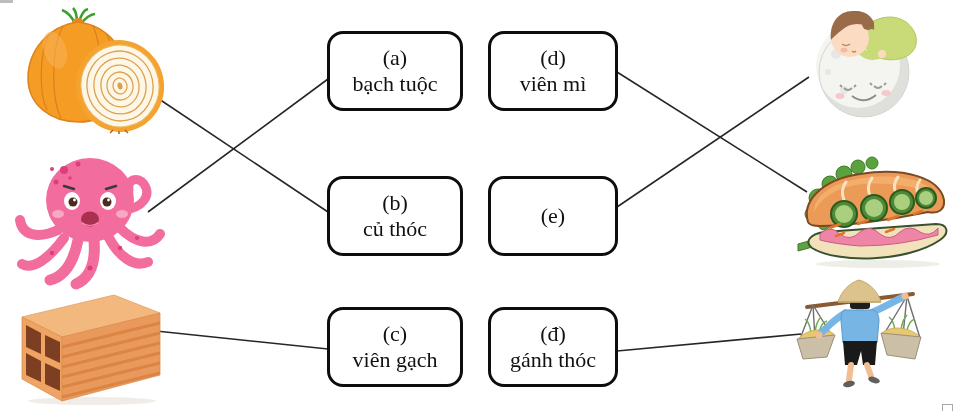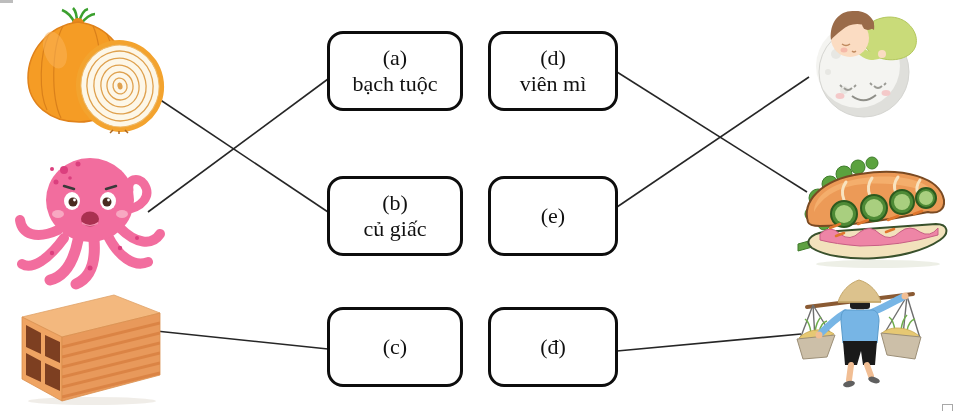--- a/index.html
+++ b/index.html
@@ -45,30 +45,32 @@
   <div class="mbox box-a">
     <span>(a)</span>
     <span>bạch tuộc</span>
   </div>
   <div class="mbox box-d">
     <span>(d)</span>
     <span>viên mì</span>
   </div>
   <div class="mbox box-b">
     <span>(b)</span>
-    <span>củ giấc</span>
+    <span>củ thóc</span>
   </div>
   <div class="mbox box-e">
     <span>(e)</span>
   </div>
   <div class="mbox box-c">
     <span>(c)</span>
+    <span>viên gạch</span>
   </div>
   <div class="mbox box-dd">
     <span>(đ)</span>
+    <span>gánh thóc</span>
   </div>
 
   <div class="illus il-onion">
     <svg width="150" height="128" viewBox="0 0 150 128">
       <path d="M60 18 C57 10 52 6 47 4" stroke="#3BA02E" stroke-width="2.5" fill="none"></path>
       <path d="M62 17 C62 8 60 4 58 2" stroke="#3BA02E" stroke-width="2.5" fill="none"></path>
       <path d="M64 17 C66 8 69 4 73 3" stroke="#3BA02E" stroke-width="2.5" fill="none"></path>
       <path d="M66 18 C70 12 76 8 80 8" stroke="#3BA02E" stroke-width="2.5" fill="none"></path>
       <path d="M56 24 C56 16 58 12 63 12 C68 12 70 16 70 24 Z" fill="#E8891B"></path>
       <path d="M63 16 C34 20 13 44 13 72 C13 99 36 116 64 116 C91 116 112 98 112 71 C112 45 94 20 63 16 Z" fill="#F59C25" stroke="#E0821A" stroke-width="1.5"></path>

